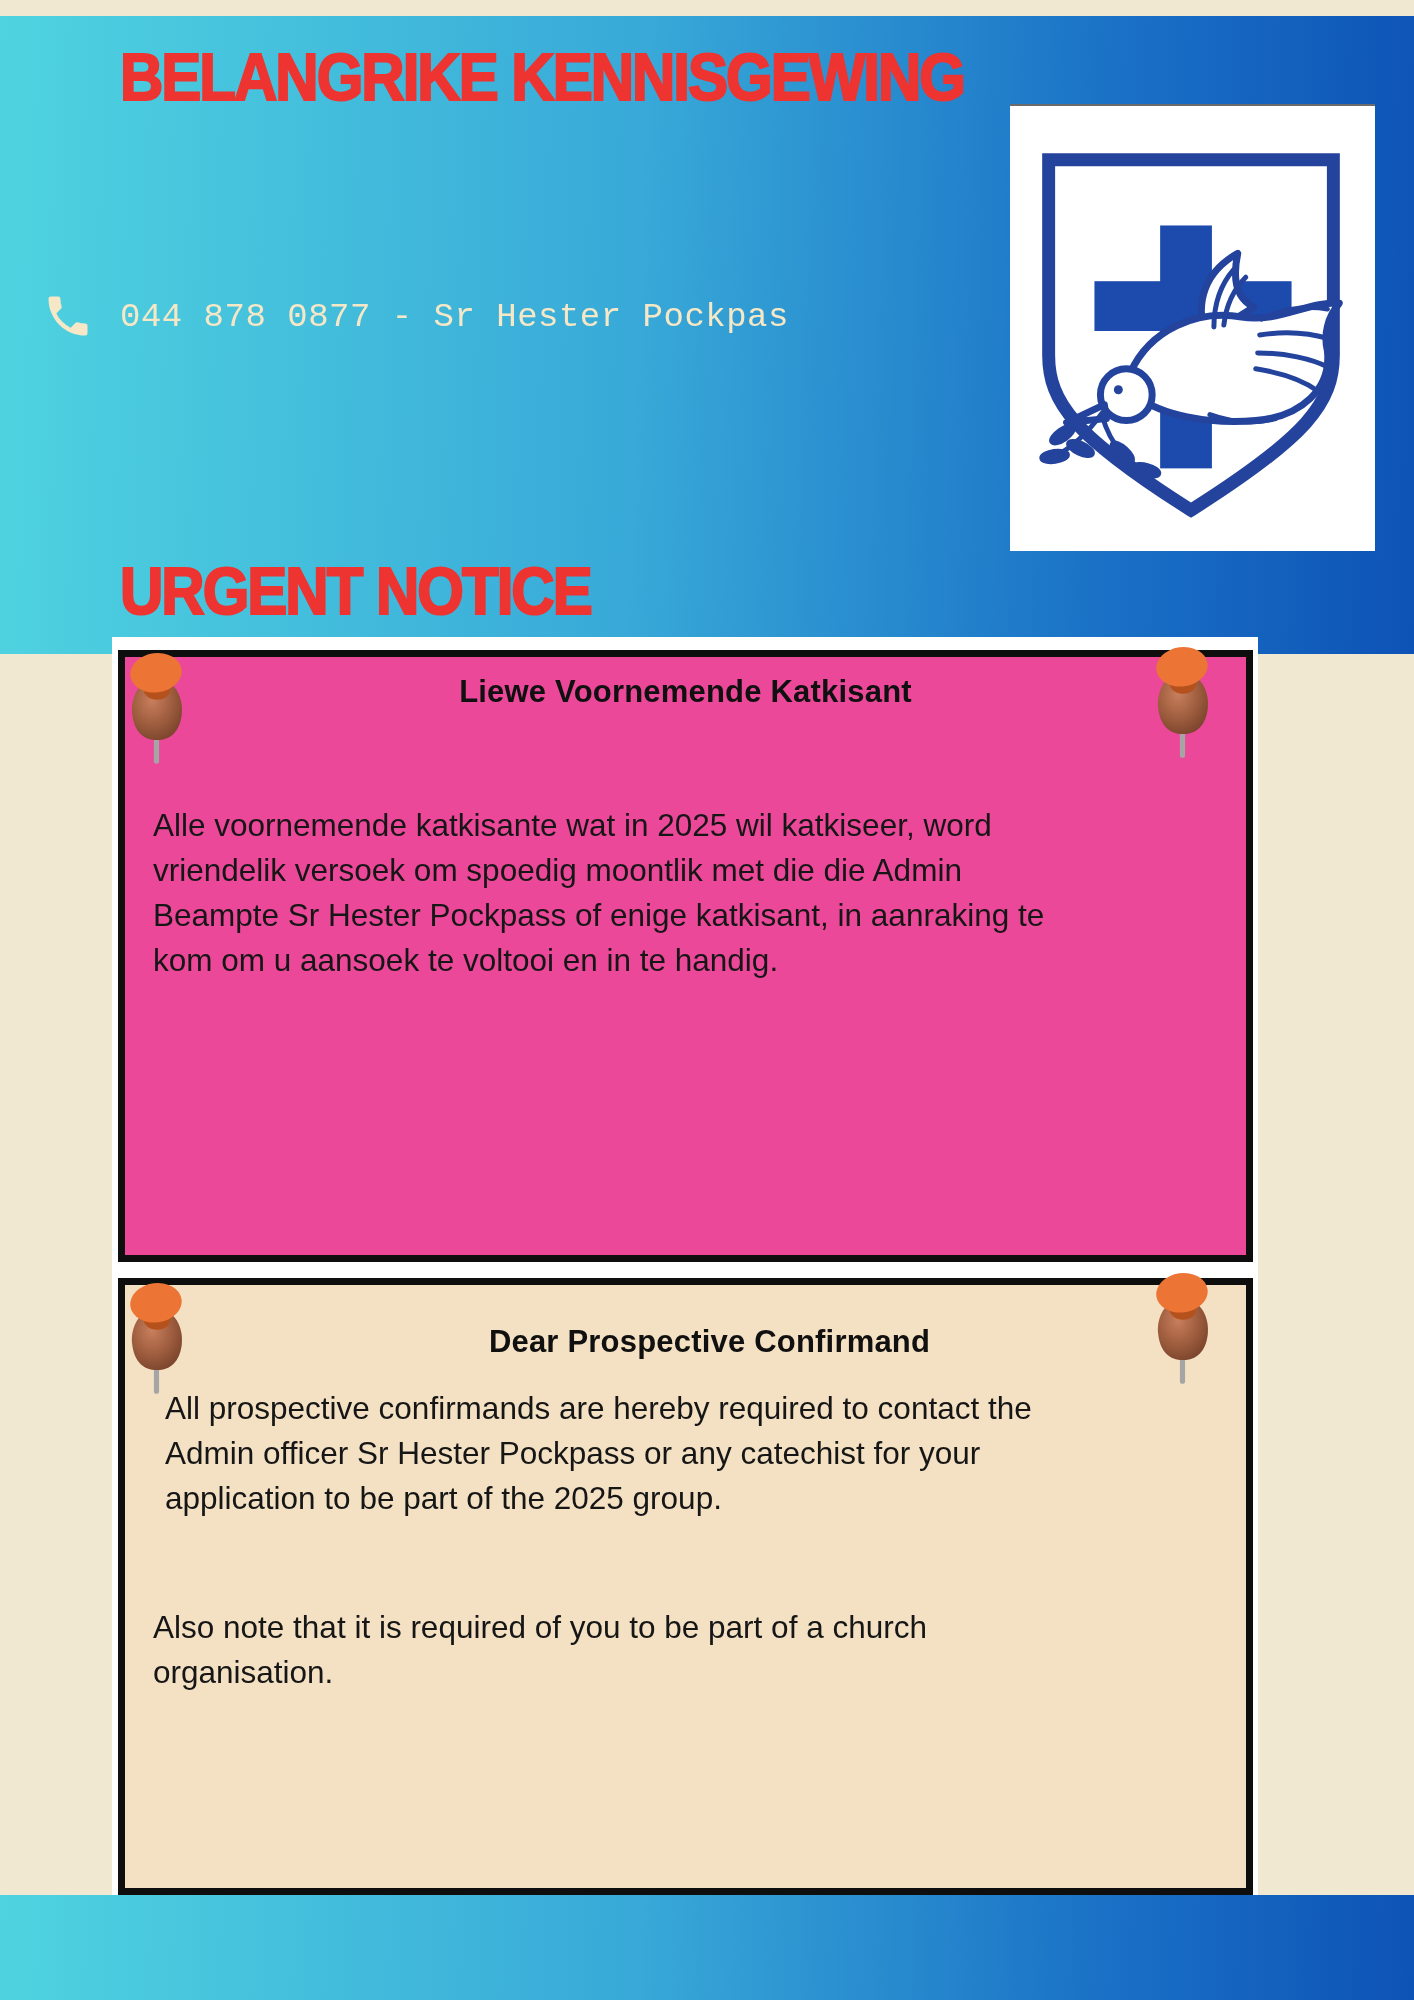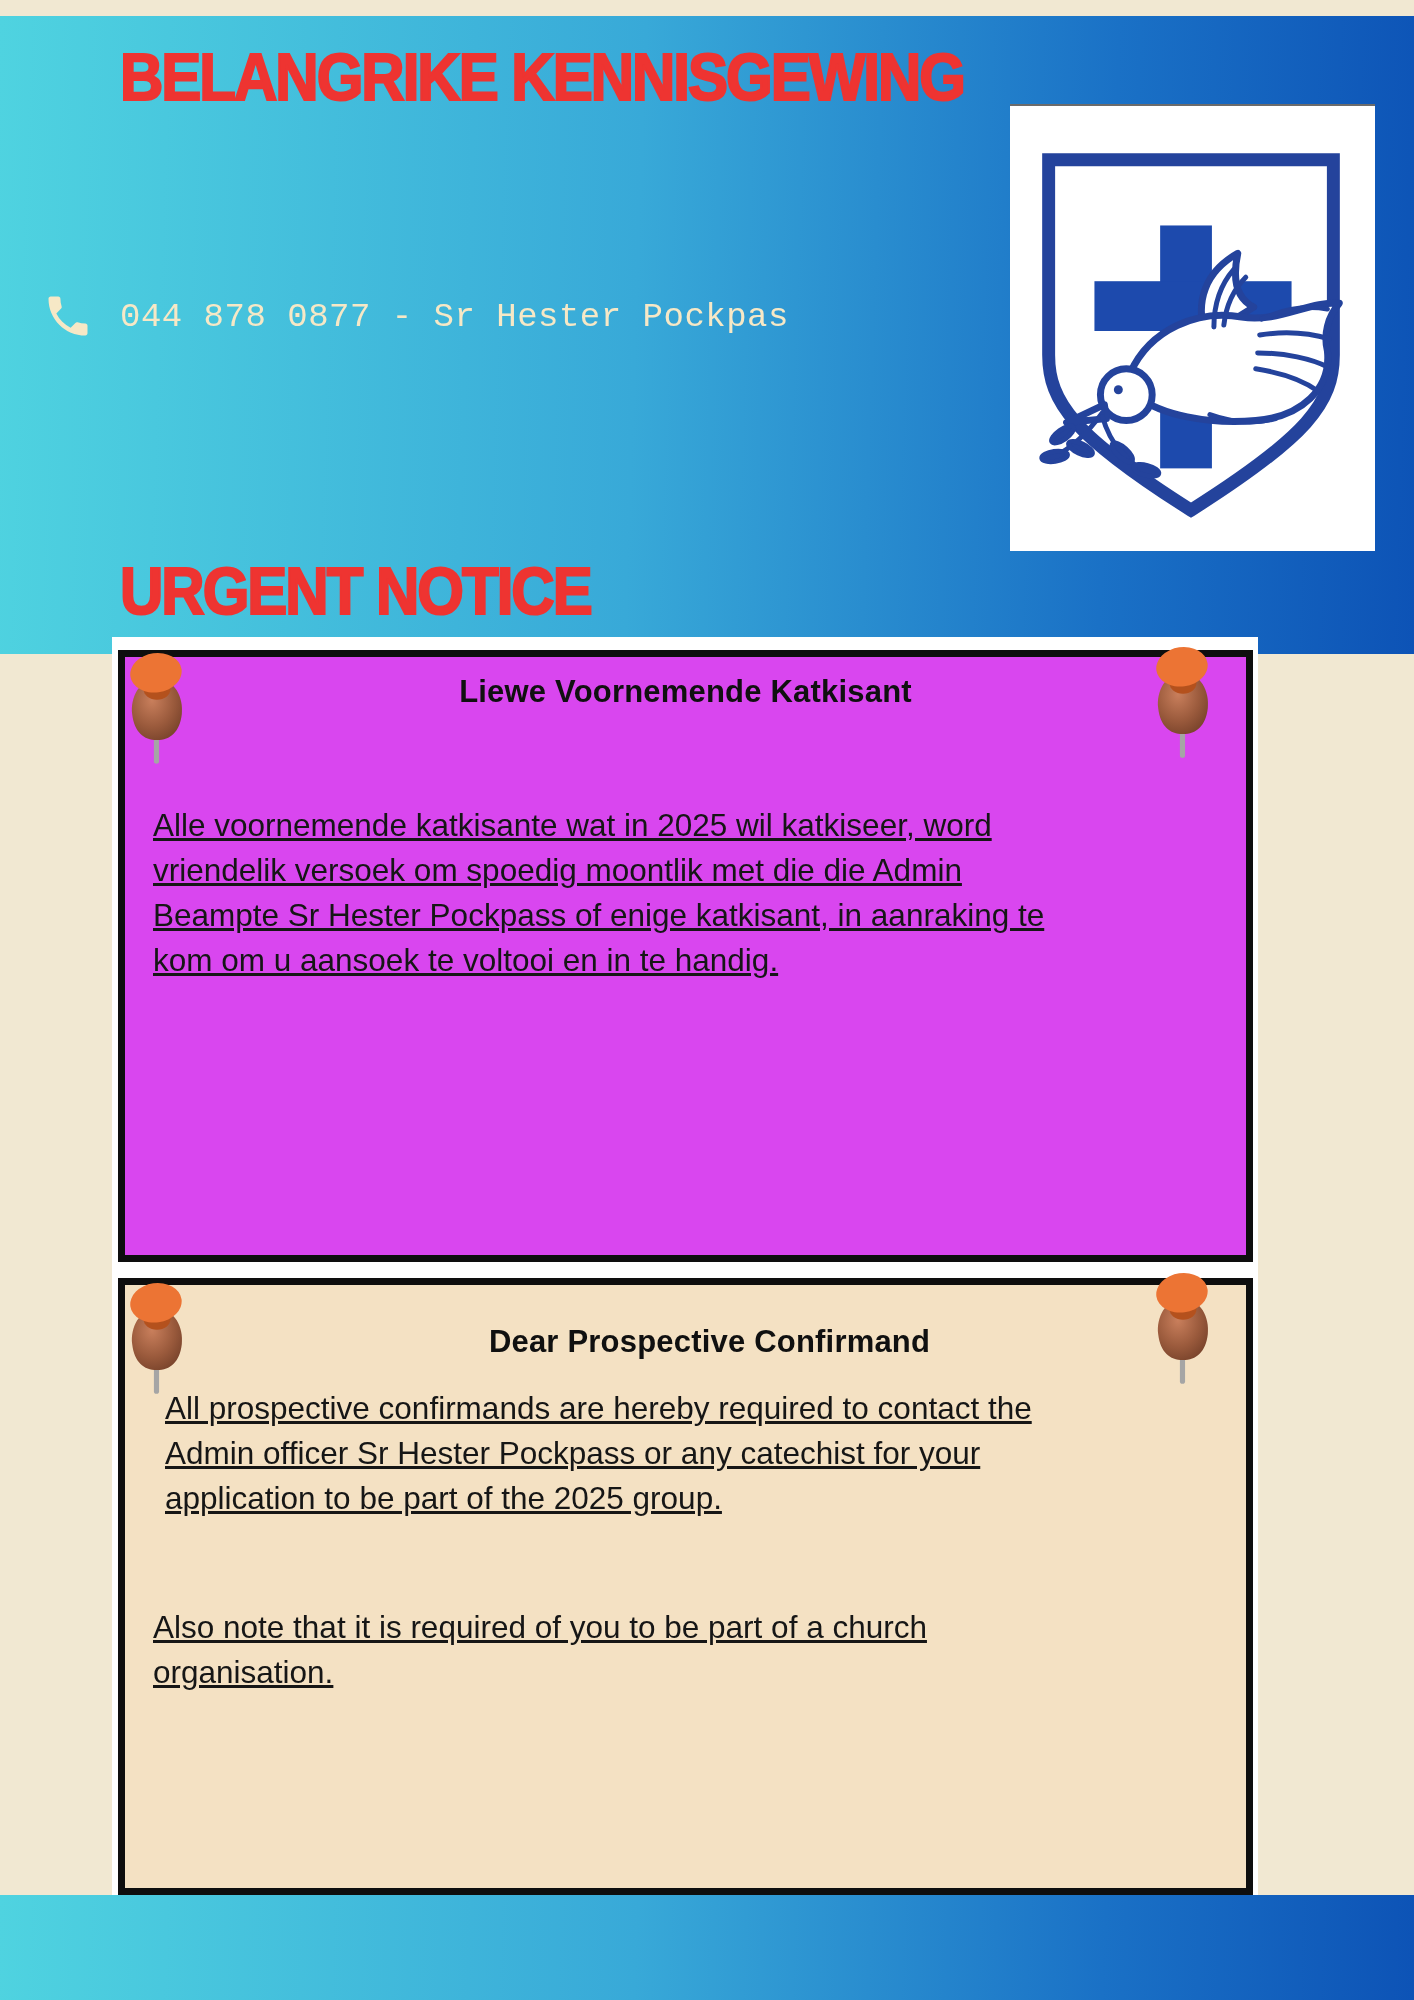--- a/index.html
+++ b/index.html
@@ -40,33 +40,32 @@
     background:#ffffff;border-top:2px solid #6b6b6b;box-sizing:border-box;
   }
   .logo-box svg{display:block;width:100%;height:100%;}
   
   .board{position:absolute;left:112px;top:637px;width:1146px;height:1258px;background:#ffffff;}
   
   .notice{
     position:absolute;left:118px;width:1121px;
     border:7px solid #0e0e0e;box-sizing:content-box;
   }
-  .notice-1{top:650px;height:598px;background:#d946ef;}
+  .notice-1{top:650px;height:598px;background:#ec4899;}
   .notice-2{top:1278px;height:603px;background:#f4e1c3;}
   .notice-title{
     position:absolute;left:0;right:0;text-align:center;
     font-size:31px;font-weight:700;color:#101010;letter-spacing:.2px;
   }
   .notice-1 .notice-title{top:17px;}
   .notice-2 .notice-title{top:39px;padding-left:48px;}
   .notice-para{
     position:absolute;left:28px;width:990px;
     font-size:31.5px;line-height:45px;color:#161616;
     white-space:pre-line;
-    text-decoration:underline;
   }
   .notice-1 .para-1{top:146px;}
   .notice-1 .para-2{top:398px;}
   .notice-2 .para-1{top:101px;margin-left:12px;}
   .notice-2 .para-2{top:320px;}
   
   .pin{position:absolute;width:62px;height:116px;z-index:5;}
   .pin svg{display:block;width:100%;height:100%;}
   .pin-1-tl{left:126px;top:652px;}
   .pin-1-tr{left:1152px;top:646px;}

